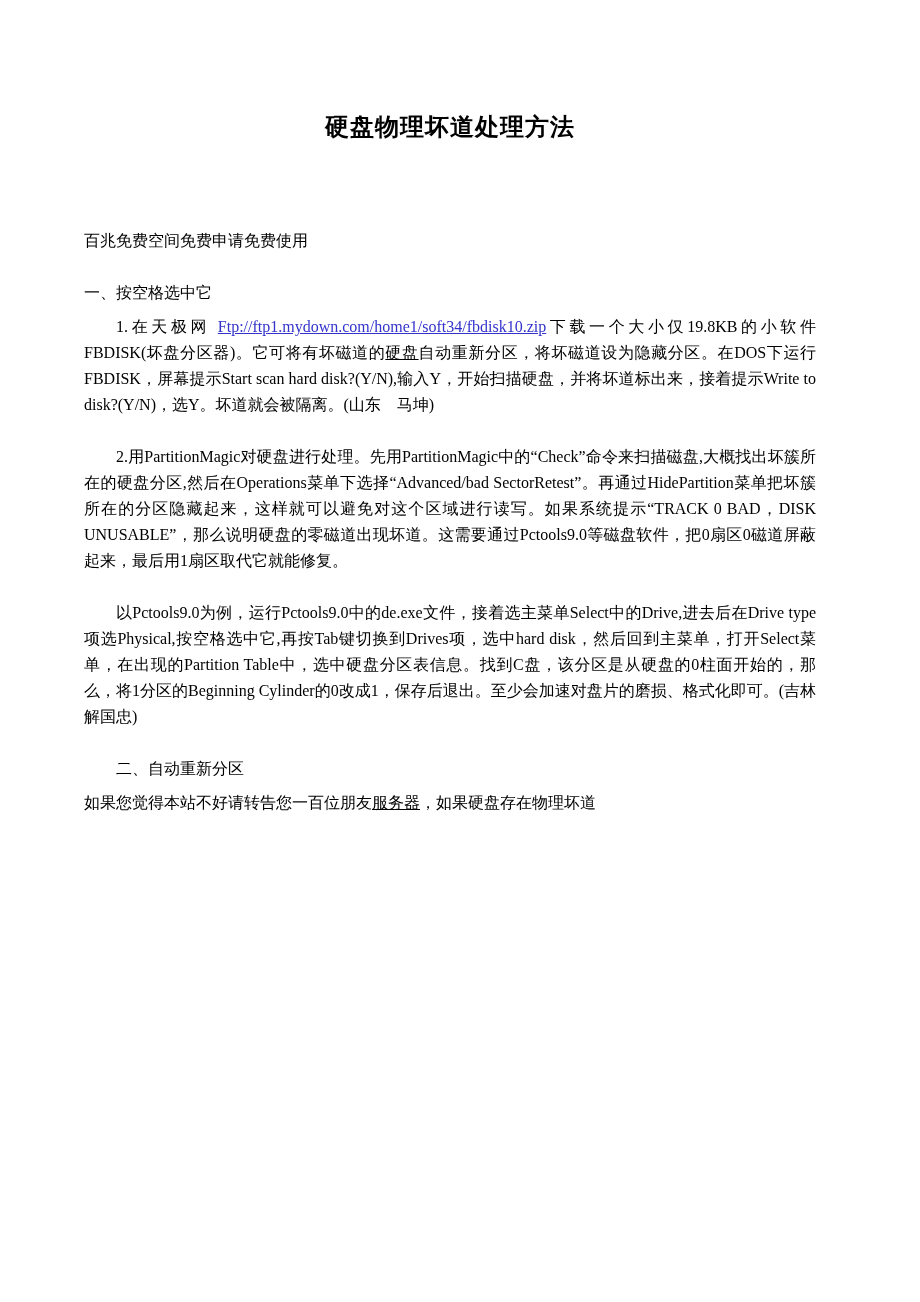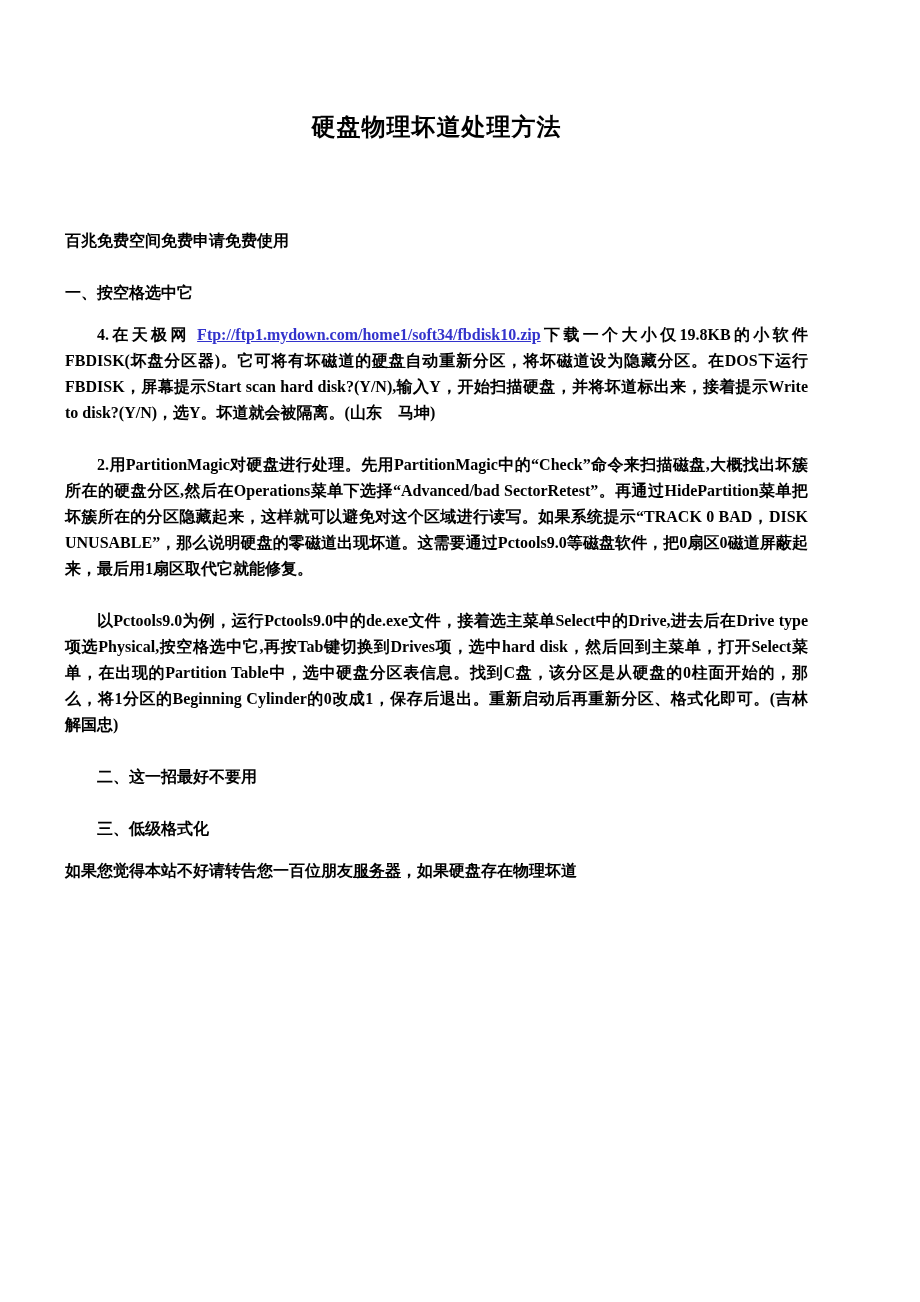--- a/index.html
+++ b/index.html
@@ -12,36 +12,35 @@
     width: 920px;
     height: 1302px;
     overflow: hidden;
     font-family: "Liberation Serif", "DejaVu Serif", serif;
     color: var(--text-color);
   }
   .page {
     box-sizing: border-box;
     width: 920px;
     height: 1302px;
-    padding: 110px 96px 0 49px;
+    padding: 110px 96px 0 76px;
   }
   .title {
     margin: 0 0 84px 0;
     font-size: 24px;
     line-height: 34px;
     font-weight: bold;
     text-align: center;
     letter-spacing: 1px;
   }
   p {
-    margin: 16px;
+    margin: 8px;
     font-size: 16px;
     line-height: 26px;
     text-align: justify;
-    font-weight: bold;
   }
   p.gap { margin-top: 26px; }
   p.indent { text-indent: 32px; }
   .link {
     color: var(--link-color);
     text-decoration: underline;
     cursor: pointer;
   }
   .u {
     text-decoration: underline;
@@ -52,28 +51,27 @@
 <body>
 
 <div class="page">
 
   <h1 class="title">硬盘物理坏道处理方法</h1>
 
   <p>百兆免费空间免费申请免费使用</p>
 
   <p class="gap">一、按空格选中它</p>
 
-  <p class="indent"><span>4.在天极网 </span><span class="link">Ftp://ftp1.mydown.com/home1/soft34/fbdisk10.zip</span><span>下载一个大小仅19.8KB的小软件FBDISK(坏盘分区器)。它可将有坏磁道的</span><span class="u">硬盘</span><span>自动重新分区，将坏磁道设为隐藏分区。在DOS下运行FBDISK，屏幕提示Start scan hard disk?(Y/N),输入Y，开始扫描硬盘，并将坏道标出来，接着提示Write to disk?(Y/N)，选Y。坏道就会被隔离。(山东　马坤)</span></p>
+  <p class="indent"><span>1.在天极网 </span><span class="link">Ftp://ftp1.mydown.com/home1/soft34/fbdisk10.zip</span><span>下载一个大小仅19.8KB的小软件FBDISK(坏盘分区器)。它可将有坏磁道的</span><span class="u">硬盘</span><span>自动重新分区，将坏磁道设为隐藏分区。在DOS下运行FBDISK，屏幕提示Start scan hard disk?(Y/N),输入Y，开始扫描硬盘，并将坏道标出来，接着提示Write to disk?(Y/N)，选Y。坏道就会被隔离。(山东　马坤)</span></p>
 
   <p class="gap indent">2.用PartitionMagic对硬盘进行处理。先用PartitionMagic中的“Check”命令来扫描磁盘,大概找出坏簇所在的硬盘分区,然后在Operations菜单下选择“Advanced/bad SectorRetest”。再通过HidePartition菜单把坏簇所在的分区隐藏起来，这样就可以避免对这个区域进行读写。如果系统提示“TRACK 0 BAD，DISK UNUSABLE”，那么说明硬盘的零磁道出现坏道。这需要通过Pctools9.0等磁盘软件，把0扇区0磁道屏蔽起来，最后用1扇区取代它就能修复。</p>
 
-  <p class="gap indent">以Pctools9.0为例，运行Pctools9.0中的de.exe文件，接着选主菜单Select中的Drive,进去后在Drive type项选Physical,按空格选中它,再按Tab键切换到Drives项，选中hard disk，然后回到主菜单，打开Select菜单，在出现的Partition Table中，选中硬盘分区表信息。找到C盘，该分区是从硬盘的0柱面开始的，那么，将1分区的Beginning Cylinder的0改成1，保存后退出。重新启动后再重新分区、格式化即可。(吉林　解国忠)</p>
+  <p class="gap indent">以Pctools9.0为例，运行Pctools9.0中的de.exe文件，接着选主菜单Select中的Drive,进去后在Drive type项选Physical,按空格选中它,再按Tab键切换到Drives项，选中hard disk，然后回到主菜单，打开Select菜单，在出现的Partition Table中，选中硬盘分区表信息。找到C盘，该分区是从硬盘的0柱面开始的，那么，将1分区的Beginning Cylinder的0改成1，保存后退出。至少会加速对盘片的磨损、格式化即可。(吉林　解国忠)</p>
 
-  <p class="gap indent">二、这一招最好不要用</p>
+  <p class="gap indent">二、自动重新分区</p>
 
 
-  <p class="gap indent">三、低级格式化</p>
 
 
 
   <p><span>如果您觉得本站不好请转告您一百位朋友</span><span class="u">服务器</span><span>，如果硬盘存在物理坏道</span></p>
 
 </div>
 
 </body></html>

